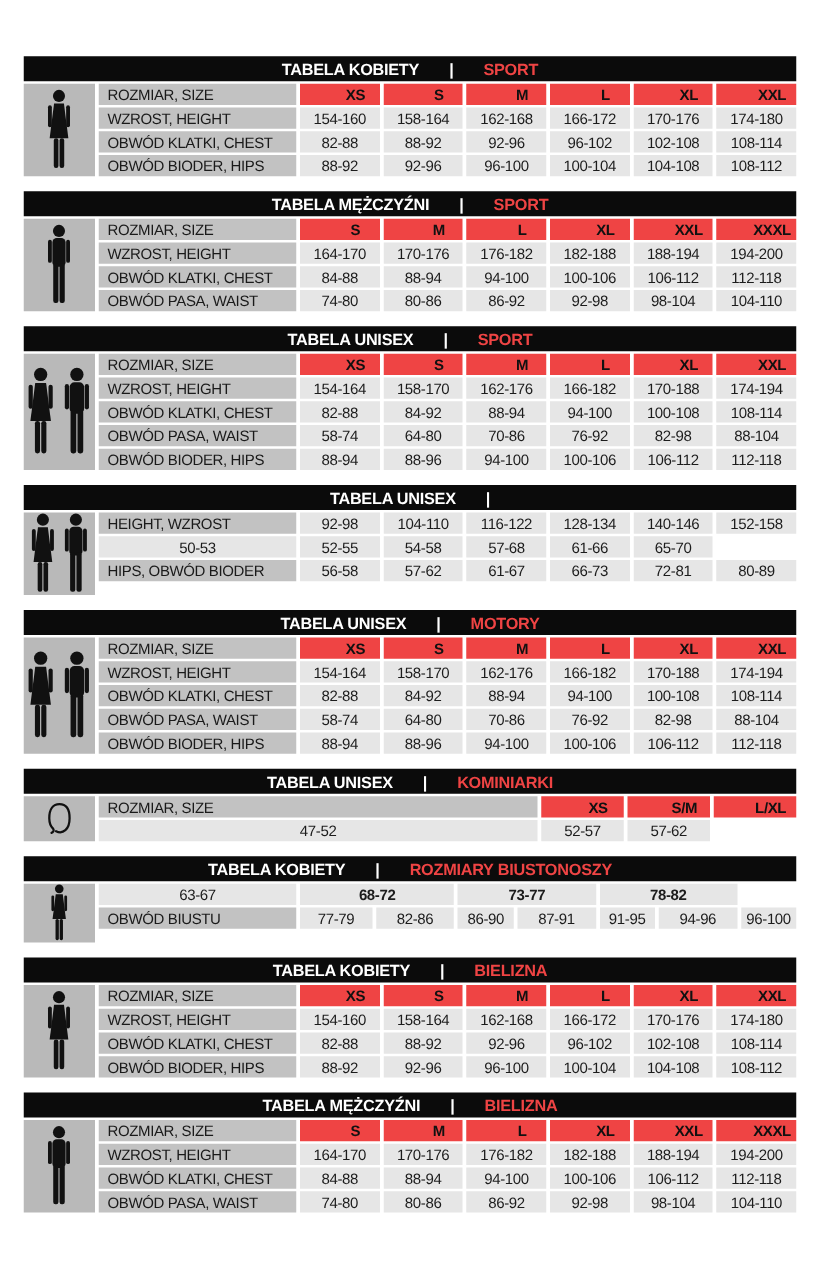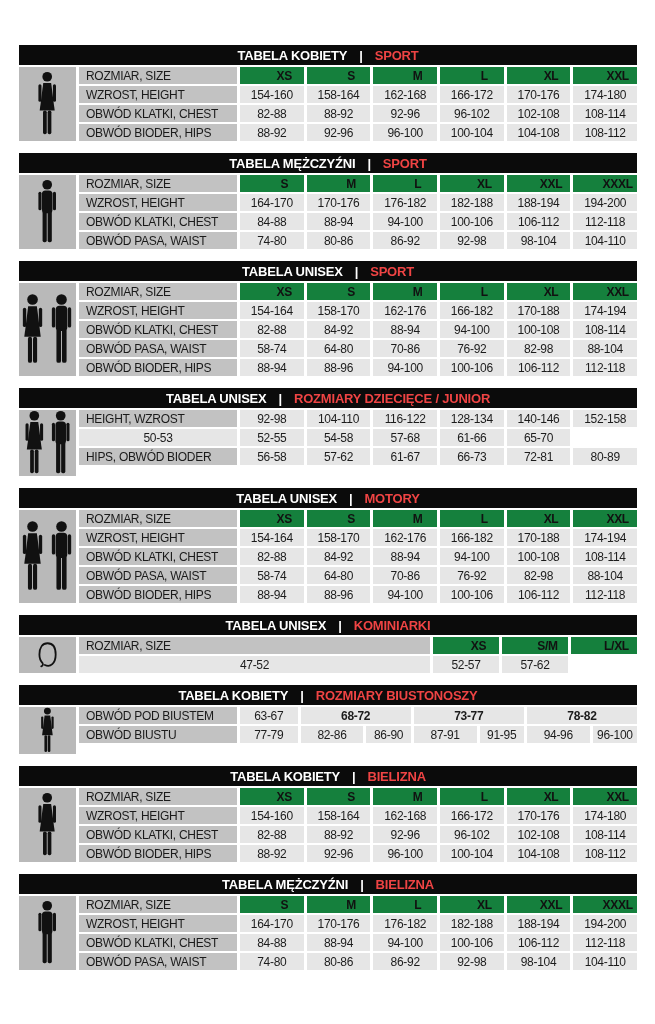--- a/index.html
+++ b/index.html
@@ -9,21 +9,21 @@
     font-family: "Liberation Sans", sans-serif;
     color: #141414;
     overflow: hidden;
   }
   .page { padding: 45px 18px 0 19px; }
   .size-table { margin-bottom: 12px; }
   .t-header {
     background: #0b0b0b;
     height: 20px;
     display: flex; align-items: center; justify-content: center;
-    gap: 12px;
+    gap: 24px;
     font-weight: bold; font-size: 13px; letter-spacing: -0.2px;
     color: #ffffff;
   }
   .t-accent { color: #ef4444; }
   .t-sep { color: #ffffff; font-weight: bold; }
   .t-body { display: flex; margin-top: 2px; }
   .icon-cell {
     width: 57px; flex: 0 0 57px;
     background: #b9b9b9;
     margin-right: 3px;
@@ -39,21 +39,21 @@
     display: flex; align-items: center; justify-content: center;
     font-size: 12px; letter-spacing: -0.3px;
     white-space: nowrap; overflow: hidden;
   }
   .cell.label {
     background: #c2c2c2;
     justify-content: flex-start;
     padding-left: 7px;
     color: #1a1a1a;
   }
-  .cell.size-head { background: #15803d; font-weight: bold; color: #111; padding-left: 25px; }
+  .cell.size-head { background: #ef4444; font-weight: bold; color: #111; padding-left: 25px; }
   .cell.data { background: #e6e6e6; color: #1c1c1c; }
   .span2 { grid-column: span 2; font-weight: bold; }
 </style>
 </head>
 <body>
 
 <div class="page">
   <div id="tables-root">
       <div class="size-table">
         <div class="t-header">
@@ -238,21 +238,20 @@
               <div class="cell data">106-112</div>
               <div class="cell data">112-118</div>
             </div>
           </div>
         </div>
       </div>
       <div class="size-table">
         <div class="t-header">
           <span>TABELA UNISEX</span>
           <span class="t-sep">|</span>
-          <span class="t-accent">ROZMIARY DZIECIĘCE / JUNIOR</span>
         </div>
         <div class="t-body">
           <div class="icon-cell">
             <svg viewBox="0 0 118 150" height="66" fill="#111" xmlns="http://www.w3.org/2000/svg">
               <circle cx="28" cy="13" r="11"></circle>
               <rect x="8" y="30" width="7" height="40" rx="3.5"></rect>
               <rect x="41" y="30" width="7" height="40" rx="3.5"></rect>
               <path d="M19 27 H37 L45 90 H11 Z"></path>
               <rect x="18.5" y="90" width="8.5" height="54" rx="4"></rect>
               <rect x="29" y="90" width="8.5" height="54" rx="4"></rect>
@@ -405,21 +404,20 @@
               <circle cx="30" cy="13" r="11"></circle>
               <rect x="10" y="30" width="7" height="40" rx="3.5"></rect>
               <rect x="43" y="30" width="7" height="40" rx="3.5"></rect>
               <path d="M21 27 H39 L47 90 H13 Z"></path>
               <rect x="20.5" y="90" width="8.5" height="54" rx="4"></rect>
               <rect x="31" y="90" width="8.5" height="54" rx="4"></rect>
             </svg>
           </div>
           <div class="rows">
             <div class="t-row bra">
-              <div class="cell label">OBWÓD POD BIUSTEM</div>
               <div class="cell data">63-67</div>
               <div class="cell data span2">68-72</div>
               <div class="cell data span2">73-77</div>
               <div class="cell data span2">78-82</div>
             </div>
             <div class="t-row bra">
               <div class="cell label">OBWÓD BIUSTU</div>
               <div class="cell data">77-79</div>
               <div class="cell data">82-86</div>
               <div class="cell data">86-90</div>

